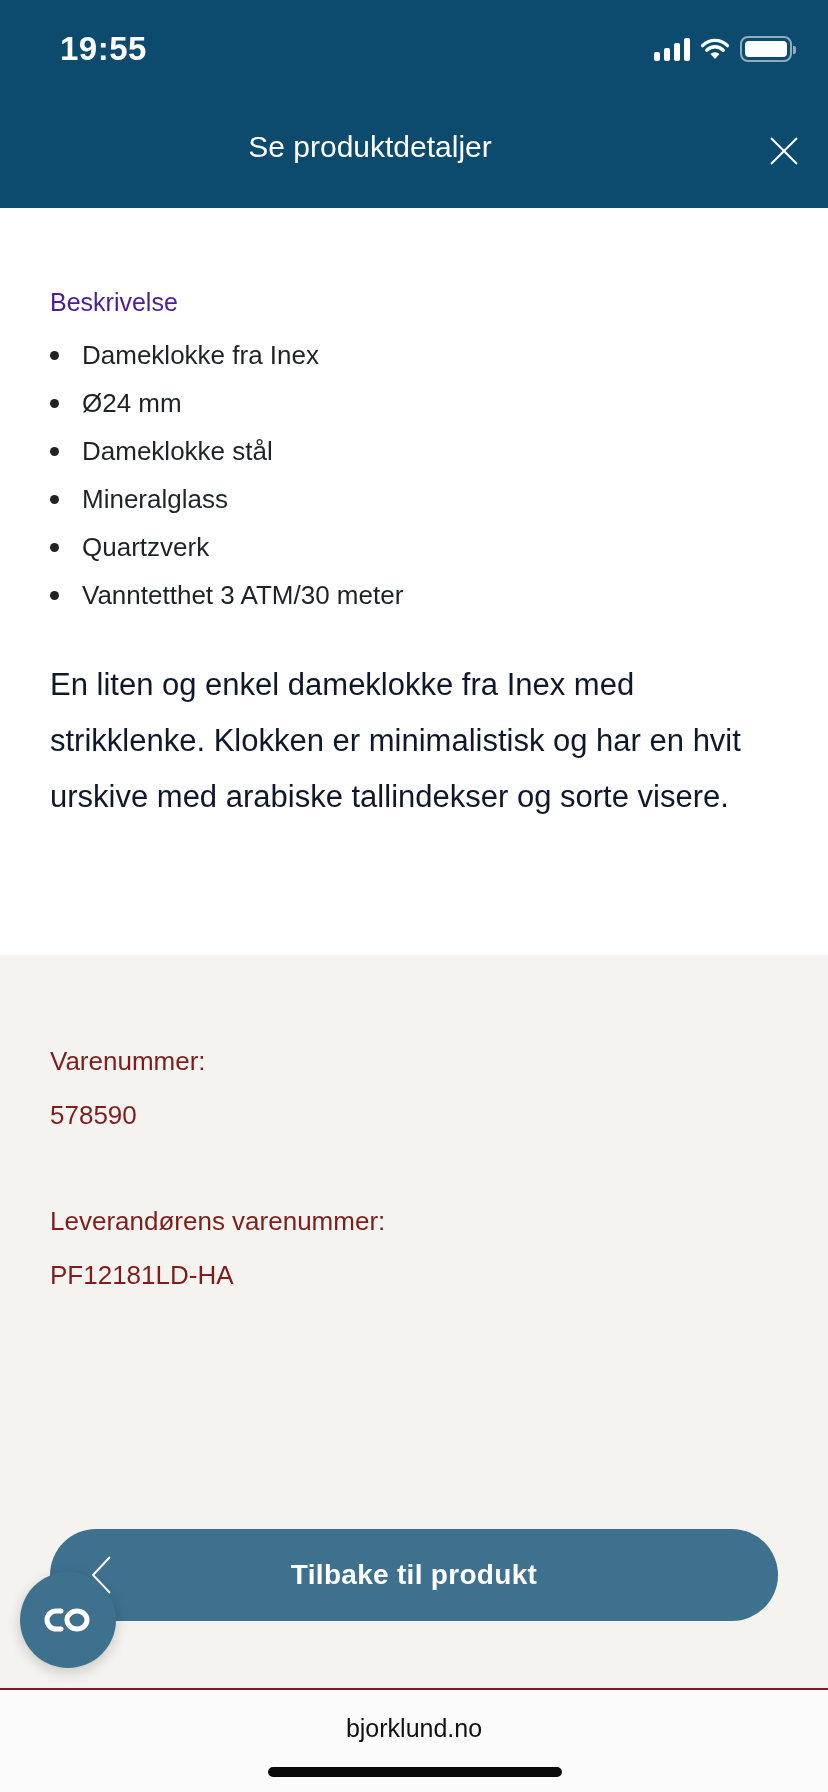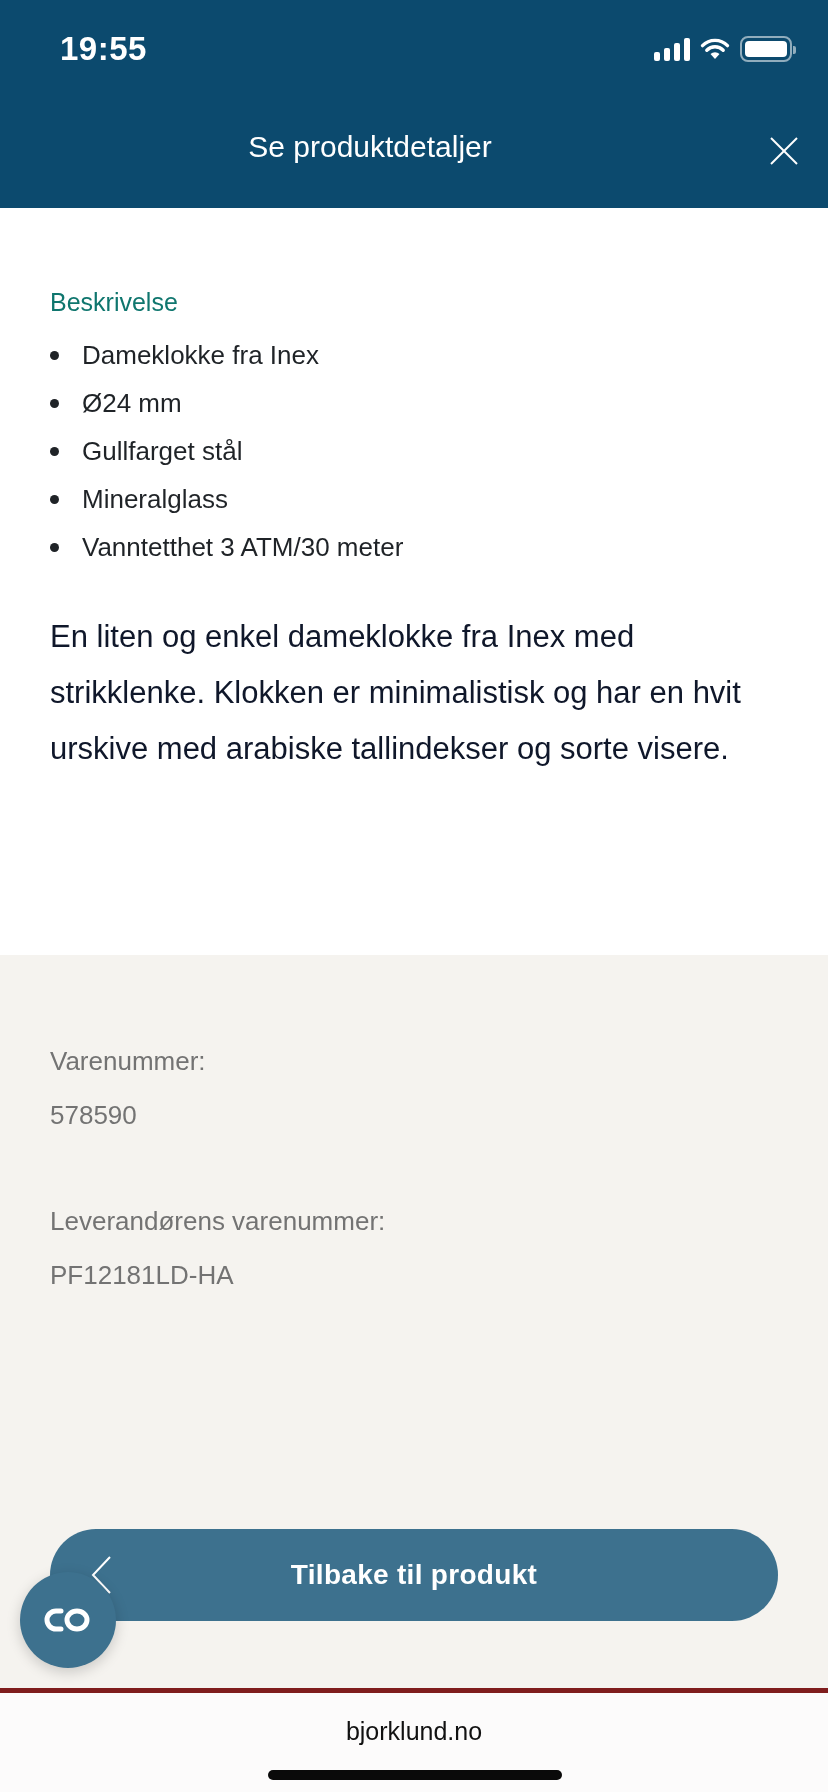--- a/index.html
+++ b/index.html
@@ -21,51 +21,51 @@
     .battery .fill { width: 100%; height: 100%; background: #fff; border-radius: 4px; }
     .battery::after { content: ""; position: absolute; right: -6px; top: 8px; width: 3px; height: 8px; background: rgba(255,255,255,0.55); border-radius: 0 2px 2px 0; }
 
     .header-title {
       position: absolute; left: 0; width: 740px; top: 130px; text-align: center;
       font-size: 30px; font-weight: 400; color: #fff;
     }
     .close-btn { position: absolute; right: 28px; top: 135px; width: 32px; height: 32px; cursor: pointer; }
 
     .desc { position: absolute; left: 50px; top: 288px; width: 740px; }
-    .desc-label { font-size: 25px; color: #0f766e; margin-bottom: 14px; }
+    .desc-label { font-size: 25px; color: #4c1d95; margin-bottom: 14px; }
     .bullets { list-style: none; }
     .bullets li { position: relative; padding-left: 32px; font-size: 26px; line-height: 48px; color: #1f2327; }
     .bullets li::before { content: ""; position: absolute; left: 0; top: 20px; width: 9px; height: 9px; border-radius: 50%; background: #1f2327; }
     .desc-para { margin-top: 38px; font-size: 31px; line-height: 56px; color: #0f172a; width: 730px; }
 
     .details {
       position: absolute; left: 0; top: 955px; width: 828px; height: 733px;
       background: #f5f3ef;
     }
-    .detail-block { position: absolute; left: 50px; font-size: 26px; color: #737373; }
+    .detail-block { position: absolute; left: 50px; font-size: 26px; color: #7f1d1d; }
     .detail-block .lbl { line-height: 32px; }
     .detail-block .val { margin-top: 22px; line-height: 32px; }
 
     .back-btn {
       position: absolute; left: 50px; top: 1529px; width: 728px; height: 92px;
       background: #3d718e; border-radius: 46px; color: #fff; cursor: pointer;
       display: flex; align-items: center; justify-content: center;
     }
     .back-btn .lbl { font-size: 28px; font-weight: 700; letter-spacing: 0.3px; }
     .back-chevron { position: absolute; left: 40px; top: 26px; width: 22px; height: 40px; }
 
     .chat-fab {
       position: absolute; left: 20px; top: 1572px; width: 96px; height: 96px;
       border-radius: 50%; background: #3d718e; box-shadow: 0 4px 14px rgba(0,0,0,0.18);
       display: flex; align-items: center; justify-content: center; cursor: pointer;
     }
 
     .browser-bar {
       position: absolute; left: 0; top: 1688px; width: 828px; height: 104px;
-      background: #fcfbfb; border-top: 5px solid #7f1d1d;
+      background: #fcfbfb; border-top: 2px solid #7f1d1d;
     }
     .url { position: absolute; left: 0; width: 828px; top: 24px; text-align: center; font-size: 25px; color: #111; }
     .home-indicator { position: absolute; left: 268px; top: 77px; width: 294px; height: 10px; border-radius: 5px; background: #0a0a0a; }
   </style>
 </head>
 <body>
 
 <header class="header">
   <div class="status-time">19:55</div>
   <div class="status-icons">
@@ -91,22 +91,23 @@
       <line x1="29" y1="3" x2="3" y2="29" stroke="#fff" stroke-width="2"></line>
     </svg>
   </div>
 </header>
 
 <section class="desc">
   <div class="desc-label">Beskrivelse</div>
   <ul class="bullets">
     <li>Dameklokke fra Inex</li>
     <li>Ø24 mm</li>
-    <li>Gullfarget stål</li>
+    <li>Dameklokke stål</li>
     <li>Mineralglass</li>
+    <li>Quartzverk</li>
     <li>Vanntetthet 3 ATM/30 meter</li>
   </ul>
   <p class="desc-para">En liten og enkel dameklokke fra Inex med strikklenke. Klokken er minimalistisk og har en hvit urskive med arabiske tallindekser og sorte visere.</p>
 </section>
 
 <section class="details">
   <div class="detail-block" style="top:90px">
     <div class="lbl">Varenummer:</div>
     <div class="val">578590</div>
   </div>

